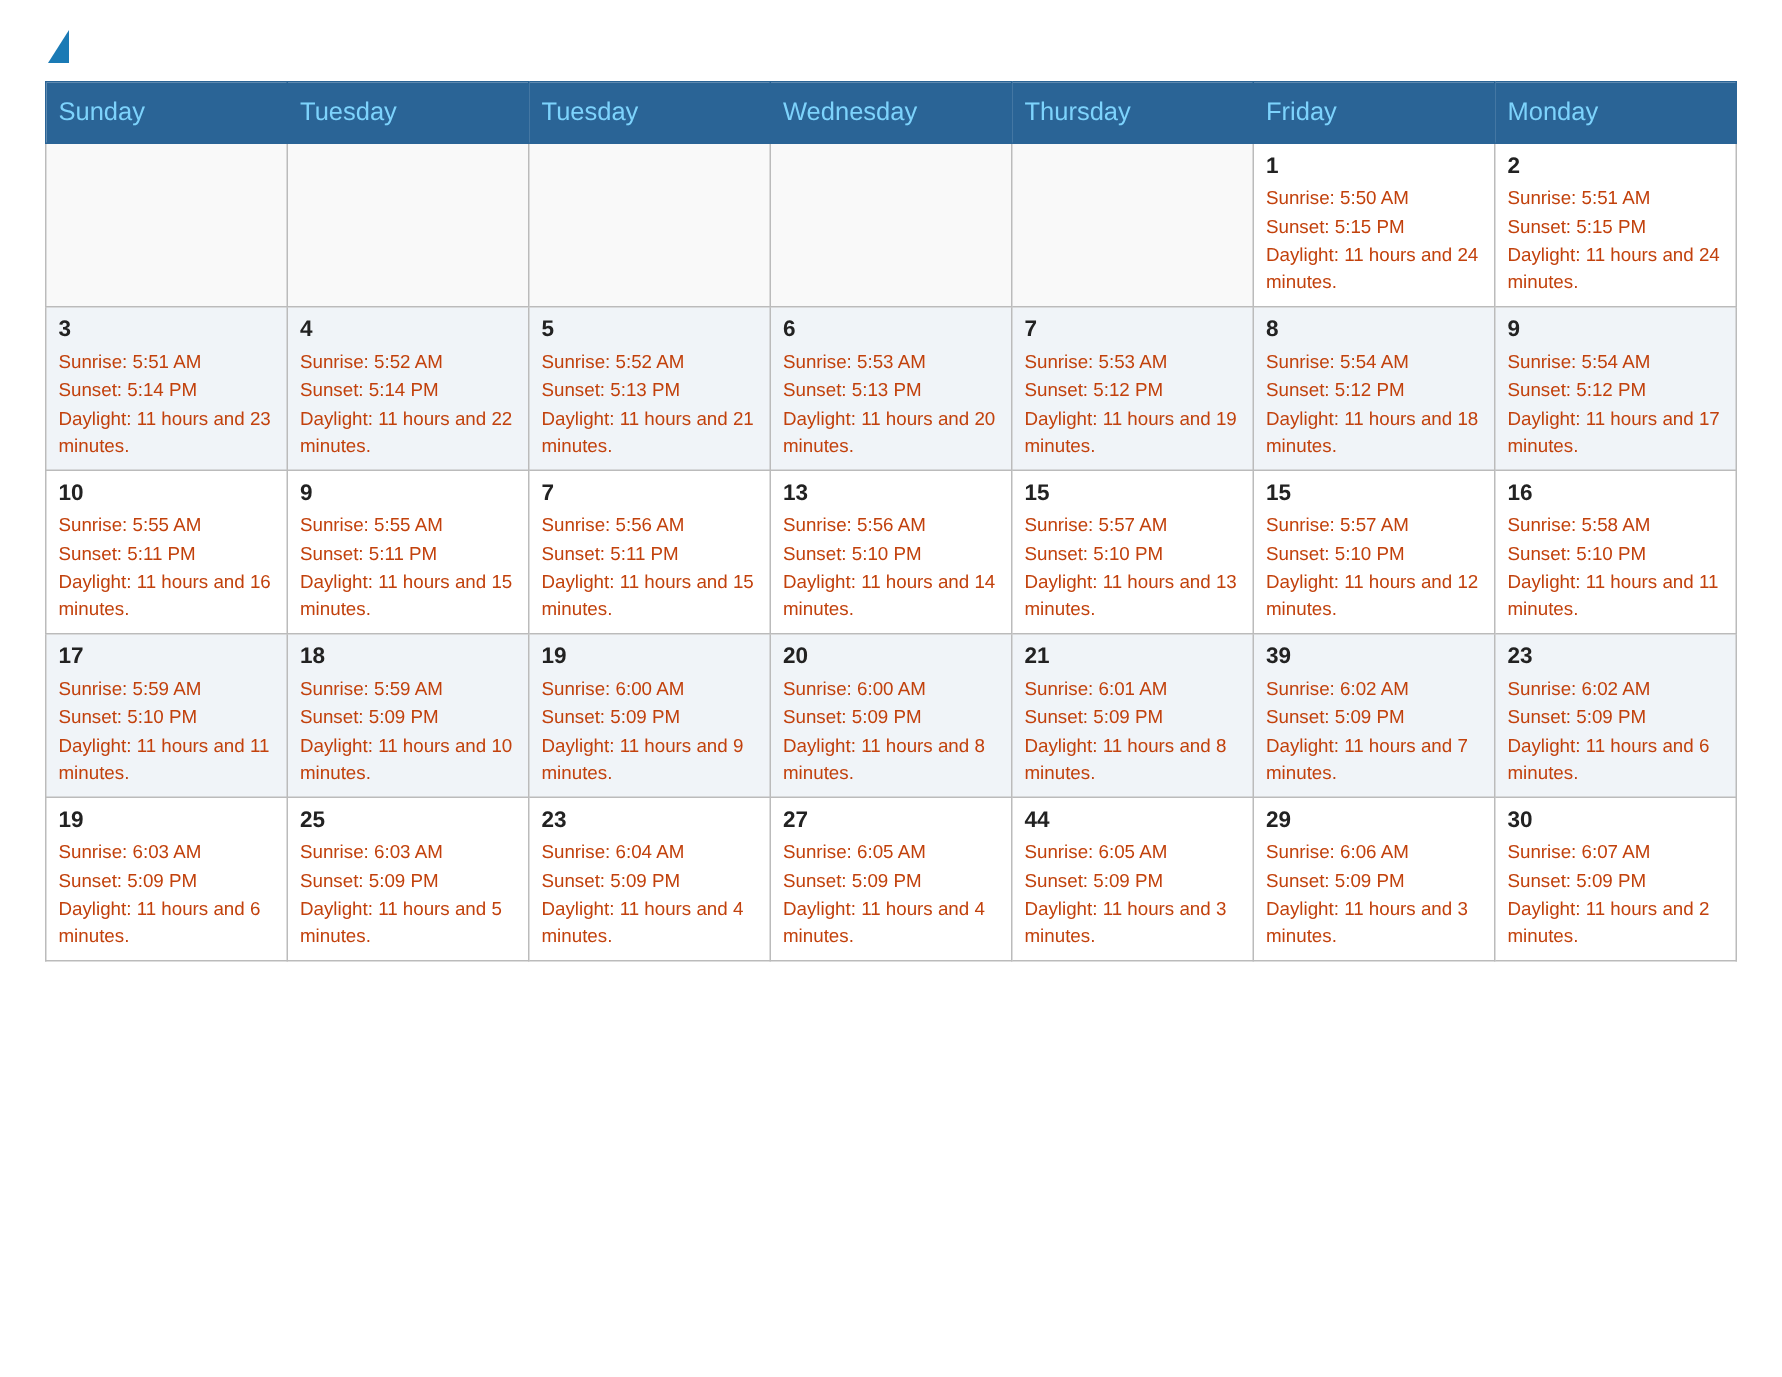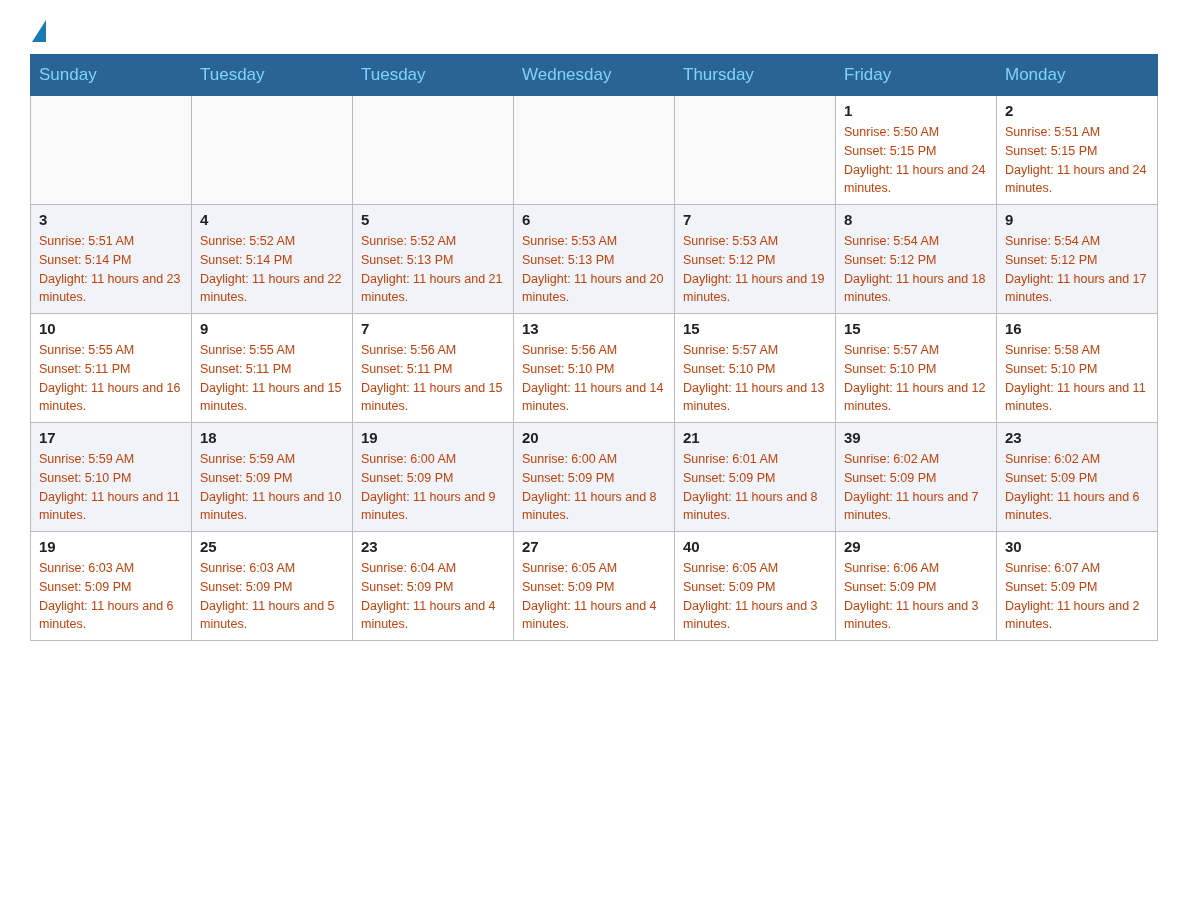--- a/index.html
+++ b/index.html
@@ -256,21 +256,21 @@
         </td>
         <td>
           <span class="day-number">23</span>
           <div class="day-info">Sunrise: 6:04 AM<br>Sunset: 5:09 PM<br>Daylight: 11 hours and 4 minutes.</div>
         </td>
         <td>
           <span class="day-number">27</span>
           <div class="day-info">Sunrise: 6:05 AM<br>Sunset: 5:09 PM<br>Daylight: 11 hours and 4 minutes.</div>
         </td>
         <td>
-          <span class="day-number">40</span>
+          <span class="day-number">44</span>
           <div class="day-info">Sunrise: 6:05 AM<br>Sunset: 5:09 PM<br>Daylight: 11 hours and 3 minutes.</div>
         </td>
         <td>
           <span class="day-number">29</span>
           <div class="day-info">Sunrise: 6:06 AM<br>Sunset: 5:09 PM<br>Daylight: 11 hours and 3 minutes.</div>
         </td>
         <td>
           <span class="day-number">30</span>
           <div class="day-info">Sunrise: 6:07 AM<br>Sunset: 5:09 PM<br>Daylight: 11 hours and 2 minutes.</div>
         </td>

